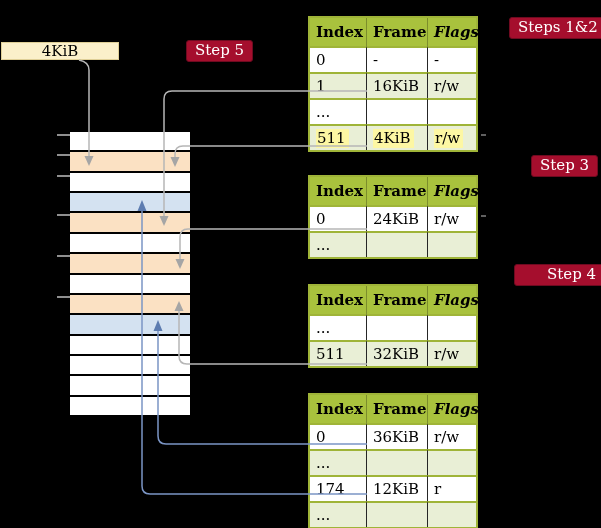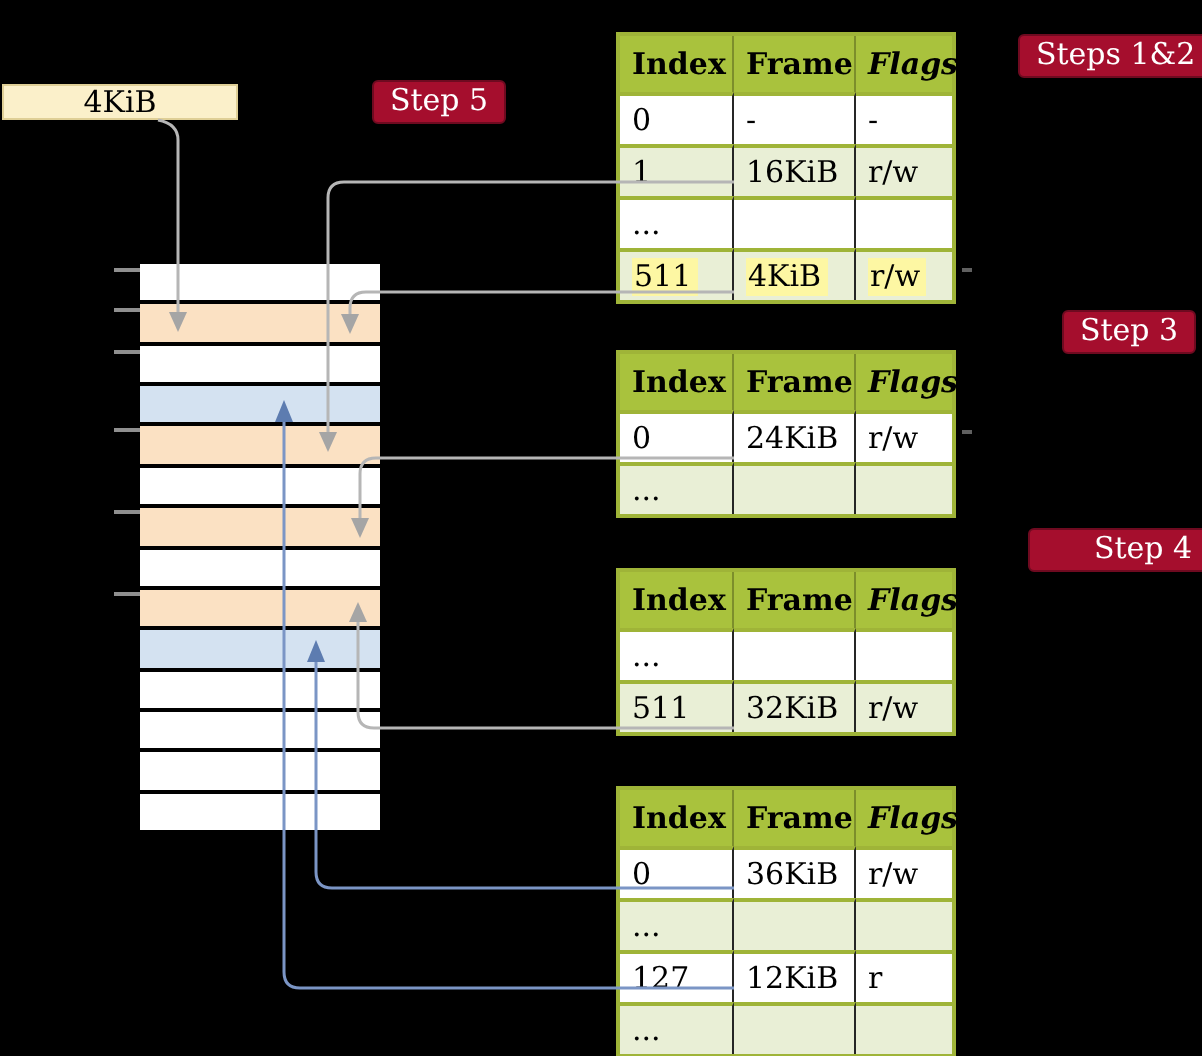--- a/index.html
+++ b/index.html
@@ -174,21 +174,21 @@
           <td>0</td>
           <td>36KiB</td>
           <td>r/w</td>
         </tr>
         <tr>
           <td>...</td>
           <td></td>
           <td></td>
         </tr>
         <tr>
-          <td>127</td>
+          <td>174</td>
           <td>12KiB</td>
           <td>r</td>
         </tr>
         <tr>
           <td>...</td>
           <td></td>
           <td></td>
         </tr>
       </tbody>
     </table>

